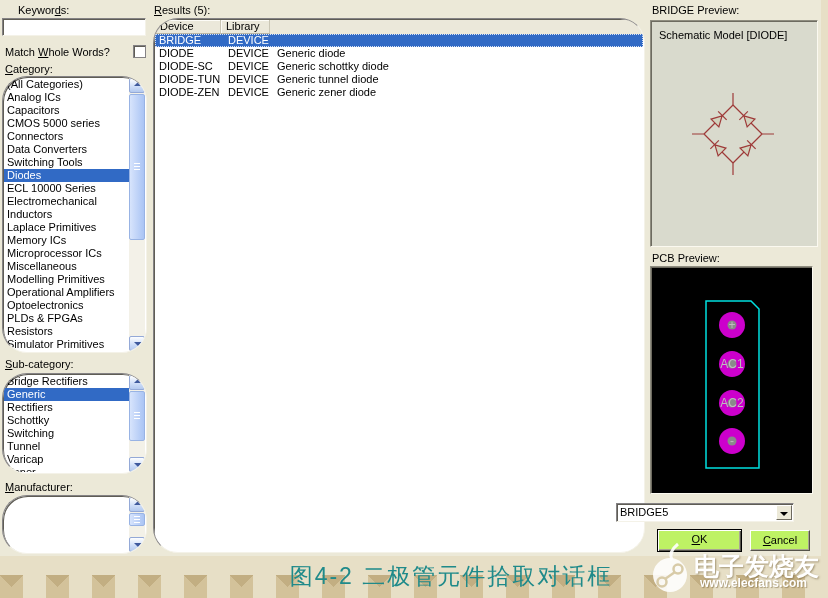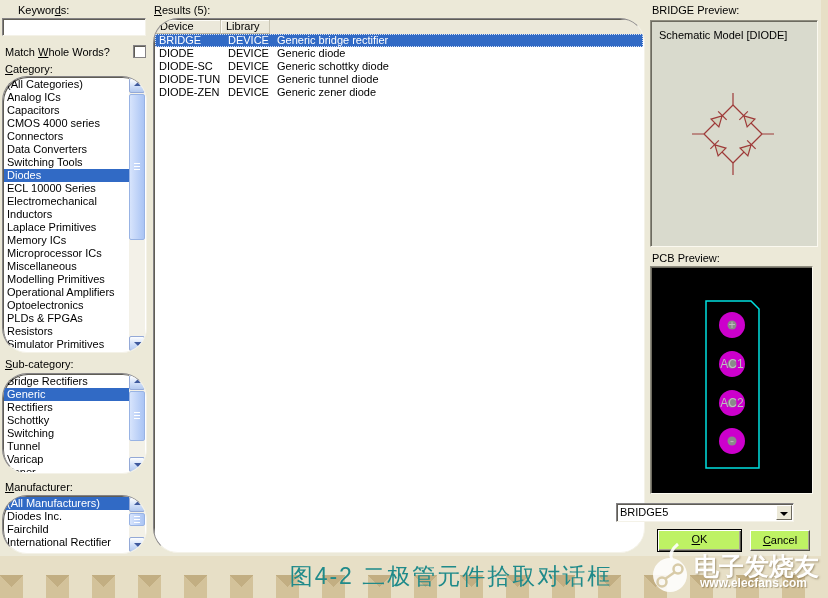--- a/index.html
+++ b/index.html
@@ -125,21 +125,21 @@
 
   <div class="abs lbl" style="left:5px;top:46px;">Match <u>W</u>hole Words?</div>
   <div class="checkbox" style="left:133px;top:45px;"></div>
 
   <div class="abs lbl" style="left:5px;top:63px;"><u>C</u>ategory:</div>
   <div class="listbox sunken" style="left:2px;top:76px;width:145px;height:277px;">
     <div class="list-inner" id="category-list">
         <div class="li">(All Categories)</div>
         <div class="li">Analog ICs</div>
         <div class="li">Capacitors</div>
-        <div class="li">CMOS 4000 series</div>
+        <div class="li">CMOS 5000 series</div>
         <div class="li">Connectors</div>
         <div class="li">Data Converters</div>
         <div class="li">Switching Tools</div>
         <div class="li sel">Diodes</div>
         <div class="li">ECL 10000 Series</div>
         <div class="li">Electromechanical</div>
         <div class="li">Inductors</div>
         <div class="li">Laplace Primitives</div>
         <div class="li">Memory ICs</div>
         <div class="li">Microprocessor ICs</div>
@@ -180,26 +180,20 @@
         </div>
       <div class="sb-thumb" style="top:16px;height:50px;"></div>
       <div class="sb-btn sb-dn">
           <span class="arr dn"></span>
         </div>
     </div>
   </div>
 
   <div class="abs lbl" style="left:5px;top:481px;"><u>M</u>anufacturer:</div>
   <div class="listbox sunken" style="left:2px;top:495px;width:145px;height:59px;">
-    <div class="list-inner" id="manufacturer-list">
-        <div class="li sel">(All Manufacturers)</div>
-        <div class="li">Diodes Inc.</div>
-        <div class="li">Fairchild</div>
-        <div class="li">International Rectifier</div>
-      </div>
     <div class="sb">
       <div class="sb-btn sb-up">
           <span class="arr up"></span>
         </div>
       <div class="sb-thumb" style="top:16px;height:13px;"></div>
       <div class="sb-btn sb-dn">
           <span class="arr dn"></span>
         </div>
     </div>
   </div>
@@ -207,21 +201,20 @@
   <div class="abs lbl" style="left:154px;top:4px;"><u>R</u>esults (5):</div>
   <div class="listbox sunken" id="results-box">
     <div class="rhead">
       <div class="hcell hc0">Device</div>
       <div class="hcell hc1">Library</div>
     </div>
     <div id="results-rows">
         <div class="rrow sel">
           <span class="rc rc0">BRIDGE</span>
           <span class="rc rc1">DEVICE</span>
-          <span class="rc rc2">Generic bridge rectifier</span>
         </div>
         <div class="rrow">
           <span class="rc rc0">DIODE</span>
           <span class="rc rc1">DEVICE</span>
           <span class="rc rc2">Generic diode</span>
         </div>
         <div class="rrow">
           <span class="rc rc0">DIODE-SC</span>
           <span class="rc rc1">DEVICE</span>
           <span class="rc rc2">Generic schottky diode</span>

